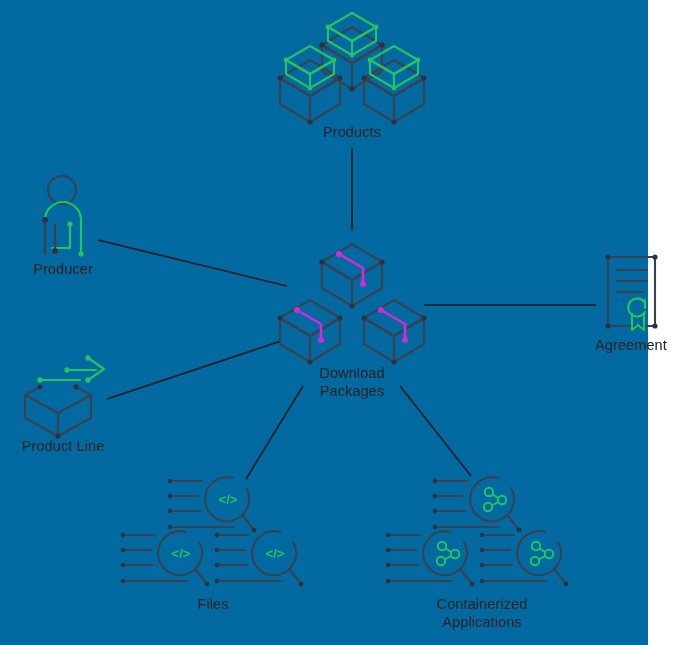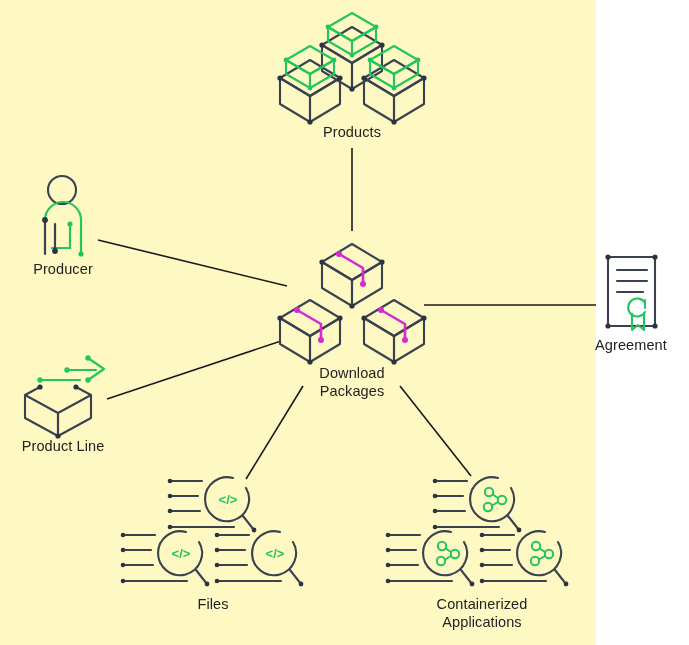--- a/index.html
+++ b/index.html
@@ -8,23 +8,23 @@
     background: #ffffff;
   }
   body {
     width: 689px;
     height: 645px;
     font-family: "Liberation Sans", sans-serif;
     overflow: hidden;
   }
   #diagram-root {
     position: relative;
-    width: 596px;
+    width: 648px;
     height: 645px;
-    background: #fef9c3;
+    background: #0369a1;
   }
   #diagram-svg {
     position: absolute;
     top: 0;
     left: 0;
     width: 689px;
     height: 645px;
     display: block;
   }
   .node-label {

